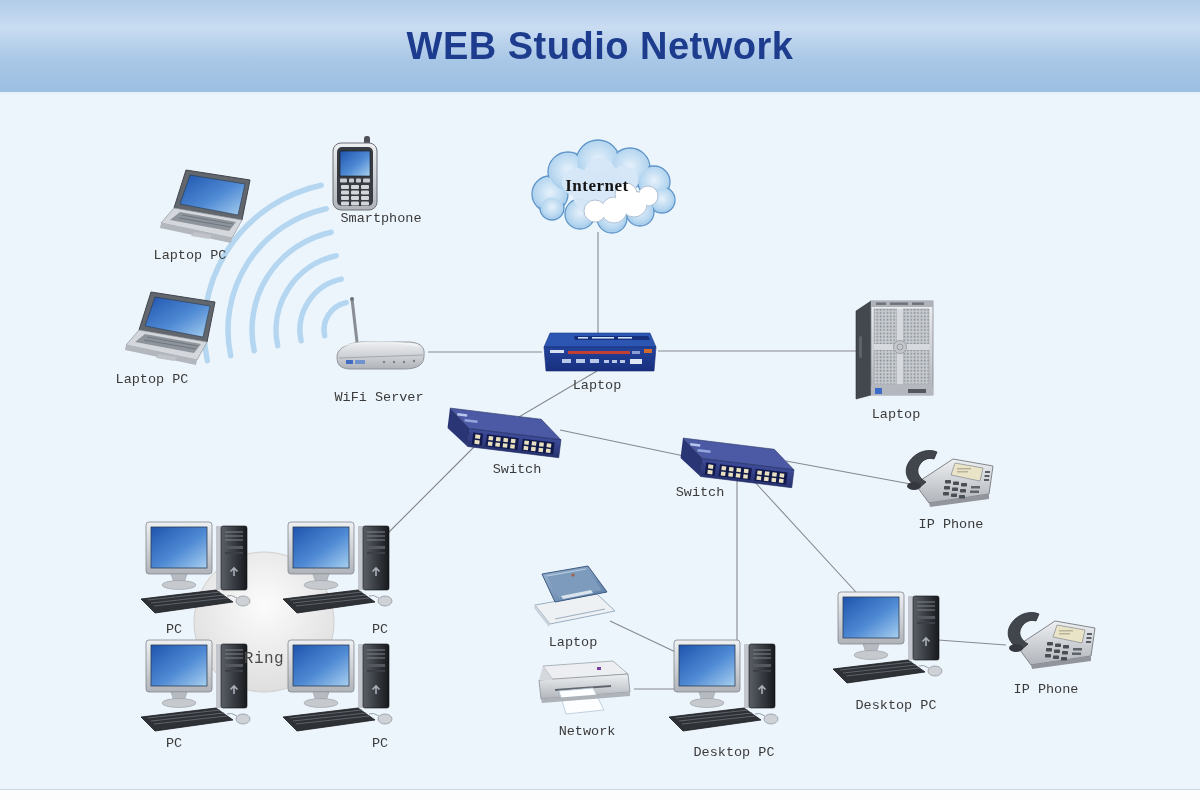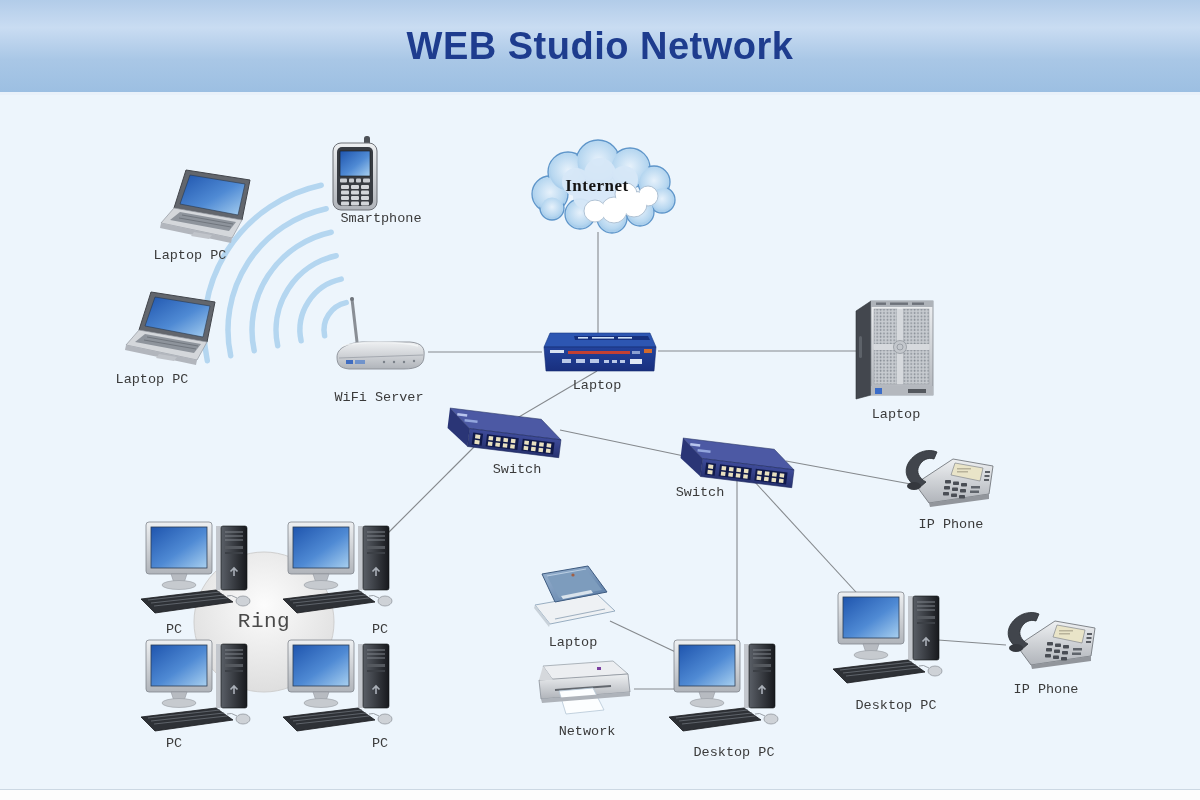--- a/index.html
+++ b/index.html
@@ -11,21 +11,21 @@
   .header{position:absolute;top:0;left:0;width:1200px;height:92px;z-index:3;
           background:linear-gradient(180deg,#b2cce9 0%,#c9dcf2 30%,#a9c7e6 65%,#9cbfe2 100%);
           border-bottom:3px solid #e9f1fa;
           display:flex;align-items:center;justify-content:center;}
   .title{font-weight:bold;font-size:38px;color:#1e3c8e;letter-spacing:.5px;}
   #diagram{position:absolute;top:0;left:0;z-index:1;}
   .lbl{position:absolute;transform:translateX(-50%);z-index:2;white-space:nowrap;
        font-size:13.5px;color:#3a3a3a;font-family:Liberation Mono, monospace;}
   .lbl-internet{font-family:"Liberation Serif",serif;font-weight:bold;font-size:17px;
        color:#141414;letter-spacing:.5px;}
-  .lbl-ring{font-size:21px;color:#4a4a4a;letter-spacing:.5px;}
+  .lbl-ring{font-size:16px;color:#4a4a4a;letter-spacing:.5px;margin-top:40px;}
 </style>
 </head>
 <body>
 
 <div class="screen">
   <div class="canvas-bg"></div>
   <div class="footer-strip"></div>
 
   <div class="header">
     <div class="title">WEB Studio Network</div>

